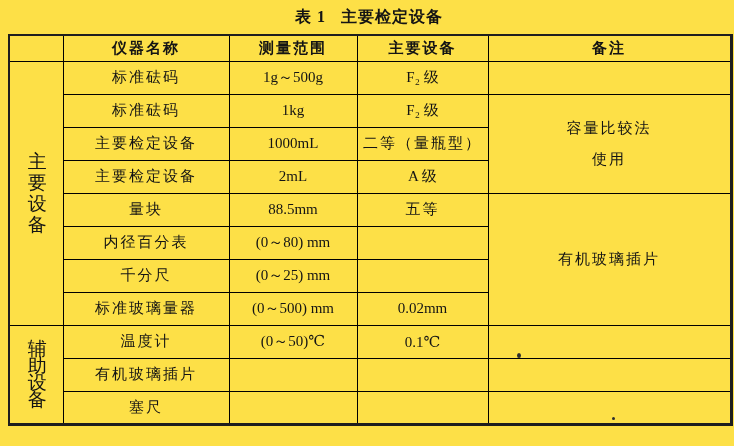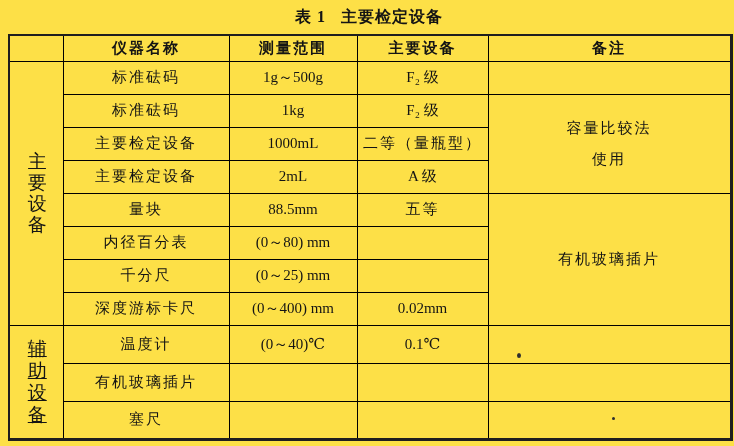--- a/index.html
+++ b/index.html
@@ -50,21 +50,21 @@
   tr.row td { height: 33px; }
   .zh { letter-spacing: 2px; }
   .vert {
     width: 17px;
     margin: 12px auto;
     line-height: 21px;
     letter-spacing: 0;
     word-break: break-all;
     font-size: 19px;
   }
-  .vert.aux { line-height: 22px; text-decoration: underline; }
+  .vert.aux { line-height: 17px; }
   .remark-two-line div { line-height: 31px; letter-spacing: 2px; }
   .speck {
     position: absolute;
     background: #2e2e2e;
     border-radius: 50%;
   }
   .speck.s1 { left: 517px; top: 353px; width: 4px; height: 5px; }
   .speck.s2 { left: 612px; top: 417px; width: 3px; height: 3px; }
 </style>
 </head>
@@ -137,31 +137,31 @@
       <td></td>
     </tr>
 
     <tr class="row">
       <td class="zh">千分尺</td>
       <td>(0～25) mm</td>
       <td></td>
     </tr>
 
     <tr class="row">
-      <td class="zh">深度游标卡尺</td>
-      <td>(0～400) mm</td>
+      <td class="zh">标准玻璃量器</td>
+      <td>(0～500) mm</td>
       <td>0.02mm</td>
     </tr>
 
     <tr class="row">
       <td rowspan="3">
         <div class="vert aux">辅助设备</div>
       </td>
       <td class="zh">温度计</td>
-      <td>(0～40)℃</td>
+      <td>(0～50)℃</td>
       <td>0.1℃</td>
       <td></td>
     </tr>
 
     <tr class="row">
       <td class="zh">有机玻璃插片</td>
       <td></td>
       <td></td>
       <td></td>
     </tr>

